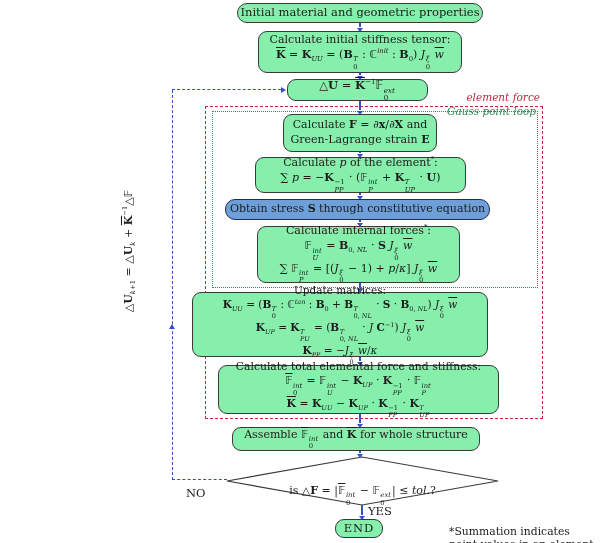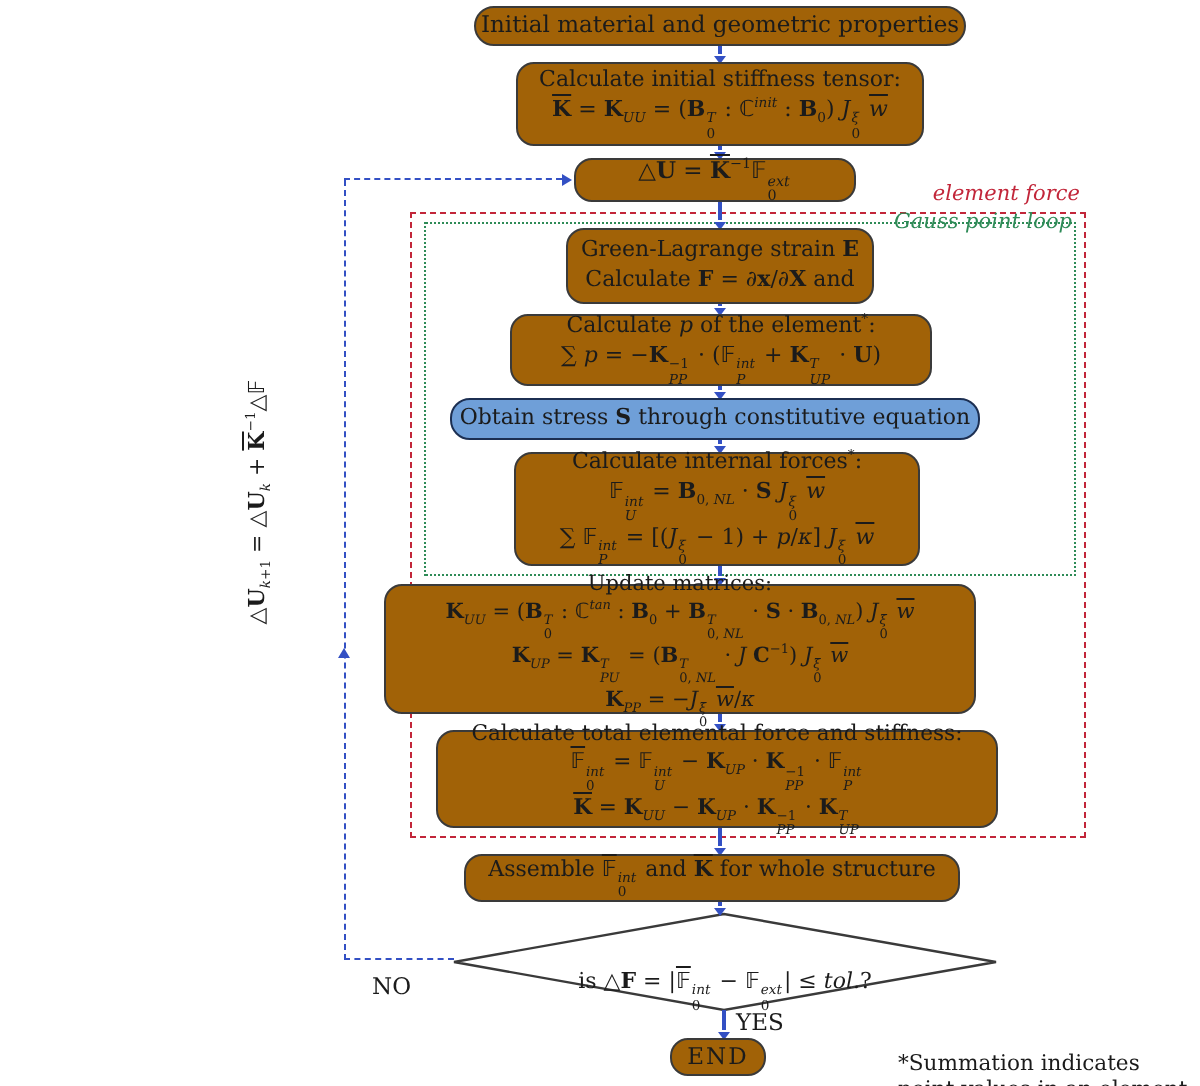--- a/index.html
+++ b/index.html
@@ -3,21 +3,21 @@
 <meta charset="utf-8">
 <style>
   * { margin:0; padding:0; box-sizing:border-box; }
   html,body { width:600px; height:543px; }
   body {
     position:relative; background:#ffffff; overflow:hidden;
     font-family:"DejaVu Serif","Liberation Serif",serif; color:#1b1b1b;
   }
   
   .box {
-    position:absolute; z-index:3; background:#a16207;
+    position:absolute; z-index:3; background:#86efac;
     border:1.2px solid #3a3a3a; border-radius:9px;
     display:flex; flex-direction:column; align-items:center; justify-content:center;
     text-align:center; font-size:11px; line-height:1.35; padding:1px 4px;
   }
   .box .row { white-space:nowrap; }
   #n-start      { left:237px; top:3px;   width:246px; height:20px; font-size:11.5px; border-radius:10px; }
   #n-stiffness  { left:258px; top:31px;  width:204px; height:42px; }
   #n-solve      { left:287px; top:79px;  width:141px; height:22px; font-size:11.5px; }
   #n-deform     { left:283px; top:114px; width:154px; height:38px; }
   #n-pressure   { left:255px; top:157px; width:211px; height:36px; }
@@ -97,22 +97,22 @@
 </div>
 
 <div class="box" id="n-solve">
   <div class="row">△<b>U</b> = <span class="ol"><b>K</b></span><sup>−1</sup><span class="bb">𝔽</span><span class="ss">
         <i>ext</i>
         <span>0</span>
       </span></div>
 </div>
 
 <div class="box" id="n-deform">
+  <div class="row">Calculate <b>F</b> = ∂<b>x</b>/∂<b>X</b> and</div>
   <div class="row">Green-Lagrange strain <b>E</b></div>
-  <div class="row">Calculate <b>F</b> = ∂<b>x</b>/∂<b>X</b> and</div>
 </div>
 
 <div class="box" id="n-pressure">
   <div class="row">Calculate <i>p</i> of the element<sup>*</sup>:</div>
   <div class="row">∑ <i>p</i> = −<b>K</b><span class="ss">
         <span>−1</span>
         <i>PP</i>
       </span> · (<span class="bb">𝔽</span><span class="ss">
         <i>int</i>
         <i>P</i>

